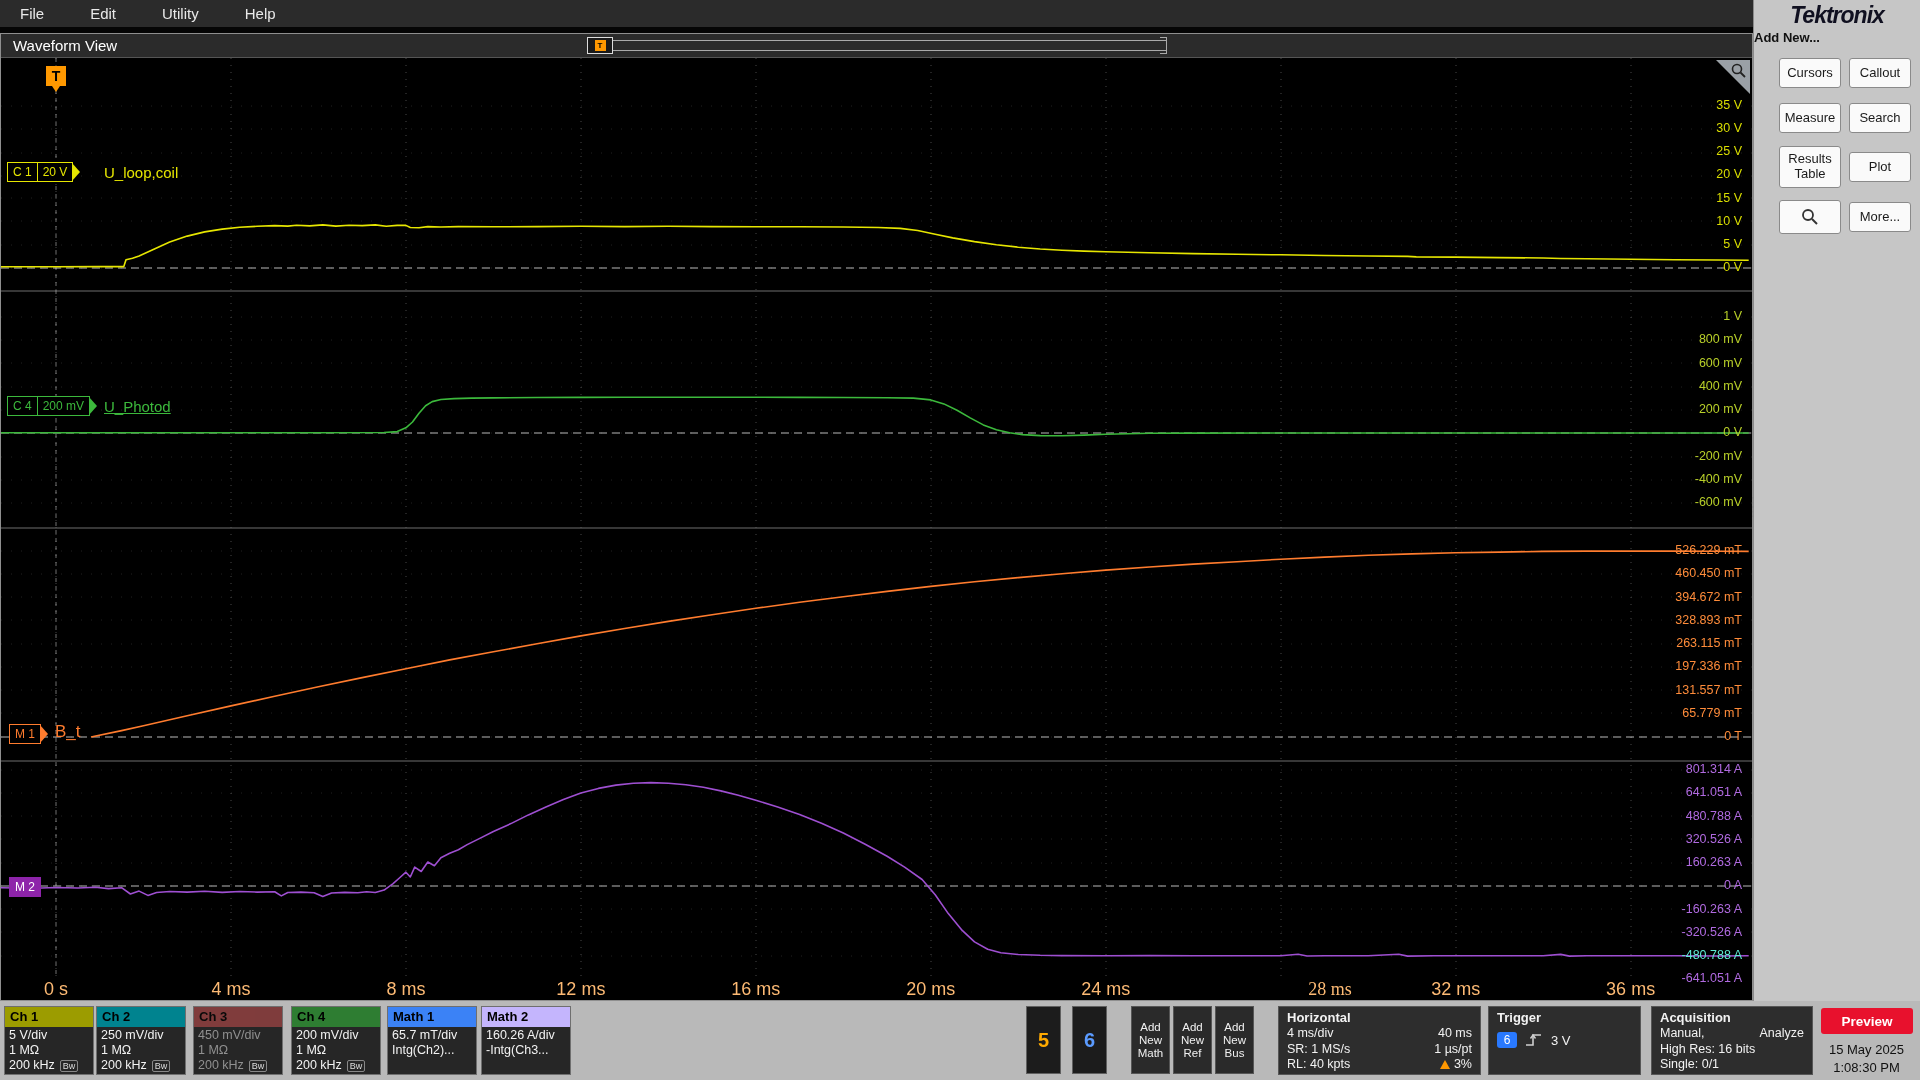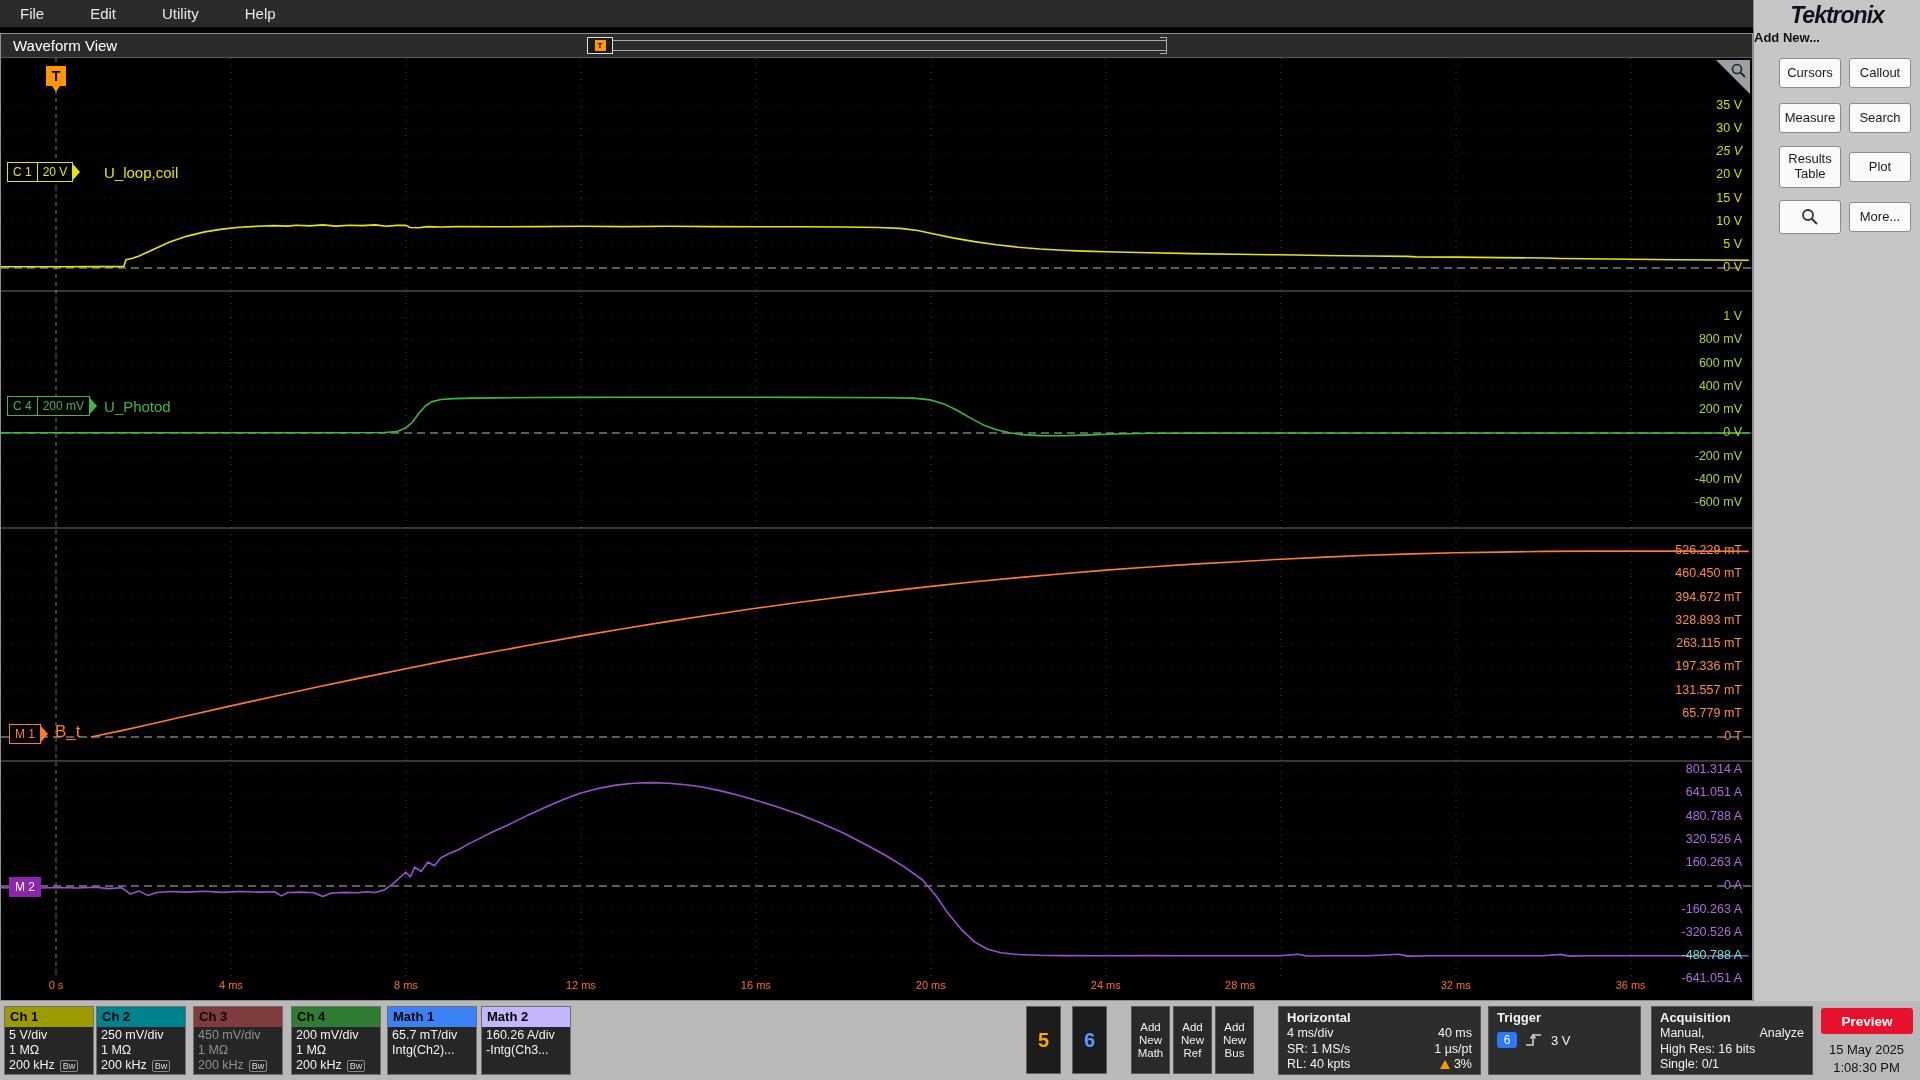--- a/index.html
+++ b/index.html
@@ -35,21 +35,21 @@
 
   .plot-badge{position:absolute;left:6px;display:flex;align-items:stretch;font-size:12px;background:#000;border:1px solid currentColor;height:20px;box-sizing:border-box;}
   .pb-ch{padding:2px 5px;}
   .pb-scale{padding:2px 5px;border-left:1px solid currentColor;}
   .pb-tip{width:0;height:0;align-self:center;border-top:9px solid transparent;border-bottom:9px solid transparent;border-left:8px solid currentColor;position:absolute;right:-8px;top:0;}
   .plot-badge.filled{background:#8e24aa;border-color:#8e24aa;color:#fff;}
   .plot-chname{position:absolute;font-size:15px;}
 
   .axis-layer{position:absolute;inset:0;pointer-events:none;}
   .axis-layer .tick{position:absolute;right:10px;font-size:12.5px;white-space:nowrap;text-align:right;}
-  .t-tick{position:absolute;transform:translateX(-50%);font-size:11px;color:#f97316;top:945px;white-space:nowrap;}
+  .t-tick{position:absolute;transform:translateX(-50%);font-size:18px;color:#fdba74;top:945px;white-space:nowrap;}
 
   .zoom-corner{position:absolute;right:2px;top:26px;width:0;height:0;border-top:34px solid #9aa0a6;border-left:34px solid transparent;}
   .zoom-corner svg{position:absolute;right:2px;top:-32px;}
 
   
   .bottom-bar{position:absolute;left:0;top:1001px;width:1920px;height:79px;background:#b9b9b9;}
   .ch-badge{position:absolute;top:5px;height:69px;width:90px;background:#262626;box-sizing:border-box;border:1px solid #6f6f6f;}
   .ch-head{height:20px;line-height:20px;font-size:13px;font-weight:bold;color:#000;padding-left:5px;}
   .ch-body{padding:1px 4px;}
   .ch-line{font-size:12.5px;color:#f2f2f2;line-height:15px;white-space:nowrap;}
@@ -165,36 +165,36 @@
       <span class="pb-scale">20 V</span>
       <span class="pb-tip"></span>
     </div>
     <div class="plot-chname" style="top:130px;left:103px;color:#e6e600;">U_loop,coil</div>
 
     <div class="plot-badge" style="top:362px;color:#3cb93c;">
       <span class="pb-ch">C 4</span>
       <span class="pb-scale">200 mV</span>
       <span class="pb-tip"></span>
     </div>
-    <div class="plot-chname" style="top:364px;left:103px;color:#3cb93c;">U_Photod</div>
+    <div class="plot-chname" style="top:364px;left:103px;color:#3cb93c;text-decoration:underline;">U_Photod</div>
 
     <div class="plot-badge" style="top:690px;left:8px;color:#ff7c2e;">
       <span class="pb-ch">M 1</span>
       <span class="pb-tip"></span>
     </div>
     <div class="plot-chname" style="top:688px;left:54px;color:#ff7c2e;font-size:17px;">B_t</div>
 
     <div class="plot-badge filled" style="top:843px;left:8px;">
       <span class="pb-ch">M 2</span>
     </div>
 
     <div class="axis-layer">
         <div class="tick" style="top: 64px; color: rgb(218, 222, 0);">35 V</div>
         <div class="tick" style="top: 87.15px; color: rgb(218, 222, 0);">30 V</div>
-        <div class="tick" style="top: 110.3px; color: rgb(218, 222, 0); font-style: italic;">25 V</div>
+        <div class="tick" style="top: 110.3px; color: rgb(218, 222, 0);">25 V</div>
         <div class="tick" style="top: 133.45px; color: rgb(218, 222, 0);">20 V</div>
         <div class="tick" style="top: 156.6px; color: rgb(218, 222, 0);">15 V</div>
         <div class="tick" style="top: 179.75px; color: rgb(218, 222, 0);">10 V</div>
         <div class="tick" style="top: 202.9px; color: rgb(218, 222, 0);">5 V</div>
         <div class="tick" style="top: 226.05px; color: rgb(218, 222, 0);">0 V</div>
       </div>
     <div class="axis-layer">
         <div class="tick" style="top: 275px; color: rgb(184, 207, 41);">1 V</div>
         <div class="tick" style="top: 298.25px; color: rgb(184, 207, 41);">800 mV</div>
         <div class="tick" style="top: 321.5px; color: rgb(184, 207, 41);">600 mV</div>
@@ -229,21 +229,21 @@
         <div class="tick" style="top: 937.43px; color: rgb(176, 106, 224);">-641.051 A</div>
       </div>
     <div class="axis-layer" id="time-axis">
         <div class="t-tick" style="left: 55px;">0 s</div>
         <div class="t-tick" style="left: 229.96px;">4 ms</div>
         <div class="t-tick" style="left: 404.92px;">8 ms</div>
         <div class="t-tick" style="left: 579.88px;">12 ms</div>
         <div class="t-tick" style="left: 754.84px;">16 ms</div>
         <div class="t-tick" style="left: 929.8px;">20 ms</div>
         <div class="t-tick" style="left: 1104.76px;">24 ms</div>
-        <div class="t-tick" style="left: 1239px;">28 ms</div>
+        <div class="t-tick" style="left: 1329px; font-family: Liberation Serif, serif;">28 ms</div>
         <div class="t-tick" style="left: 1454.68px;">32 ms</div>
         <div class="t-tick" style="left: 1629.64px;">36 ms</div>
       </div>
 
     <div class="zoom-corner">
       <svg width="18" height="18" viewBox="0 0 18 18">
         <circle cx="7" cy="7" r="4.5" fill="none" stroke="#222" stroke-width="1.6"></circle>
         <line x1="10.5" y1="10.5" x2="15" y2="15" stroke="#222" stroke-width="1.8"></line>
       </svg>
     </div>

